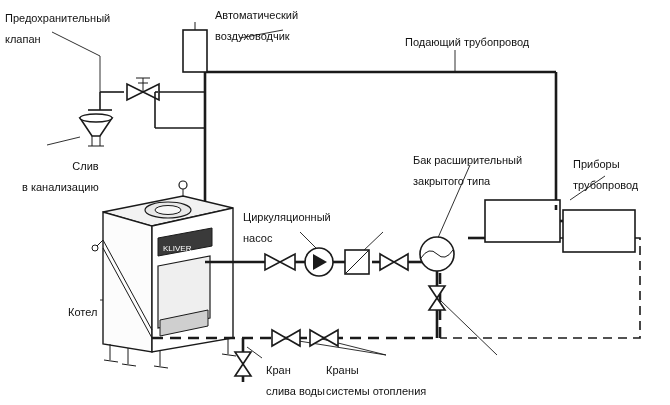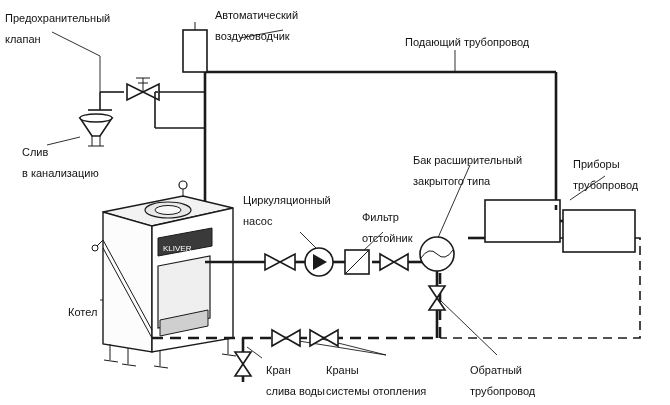--- a/index.html
+++ b/index.html
@@ -172,31 +172,27 @@
       <polygon class="wht" points="235,376 251,376 243,364"></polygon>
       <path class="ln2" d="M243 376 L243 382"></path>
     </g>
   </svg>
 
   <div class="lbl" style="left:5px;  top:8px;">Предохранительный
 клапан</div>
   <div class="lbl" style="left:215px;top:5px;">Автоматический
 воздуховодчик</div>
   <div class="lbl" style="left:405px;top:32px;">Подающий трубопровод</div>
-  <div class="lbl" style="left:22px; top:142px;">Слив
+  <div class="lbl" style="left:22px; top:156px;text-align:right;">Слив
 в канализацию</div>
   <div class="lbl" style="left:413px;top:150px;">Бак расширительный
 закрытого типа</div>
   <div class="lbl" style="left:573px;top:154px;">Приборы
 трубопровод</div>
-  <div class="lbl" style="left:243px;top:190px;">Циркуляционный
+  <div class="lbl" style="left:243px;top:207px;">Циркуляционный
 насос</div>
-  <div class="lbl" style="left:362px;top:207px;">Фильтр
-отстойник</div>
   <div class="lbl" style="left:68px; top:302px;">Котел</div>
   <div class="lbl" style="left:255px;top:360px;margin-left:11px;">Кран
 слива воды</div>
   <div class="lbl" style="left:326px;top:360px;">Краны
 системы отопления</div>
-  <div class="lbl" style="left:470px;top:360px;">Обратный
-трубопровод</div>
 
 </div>
 
 </body></html>

